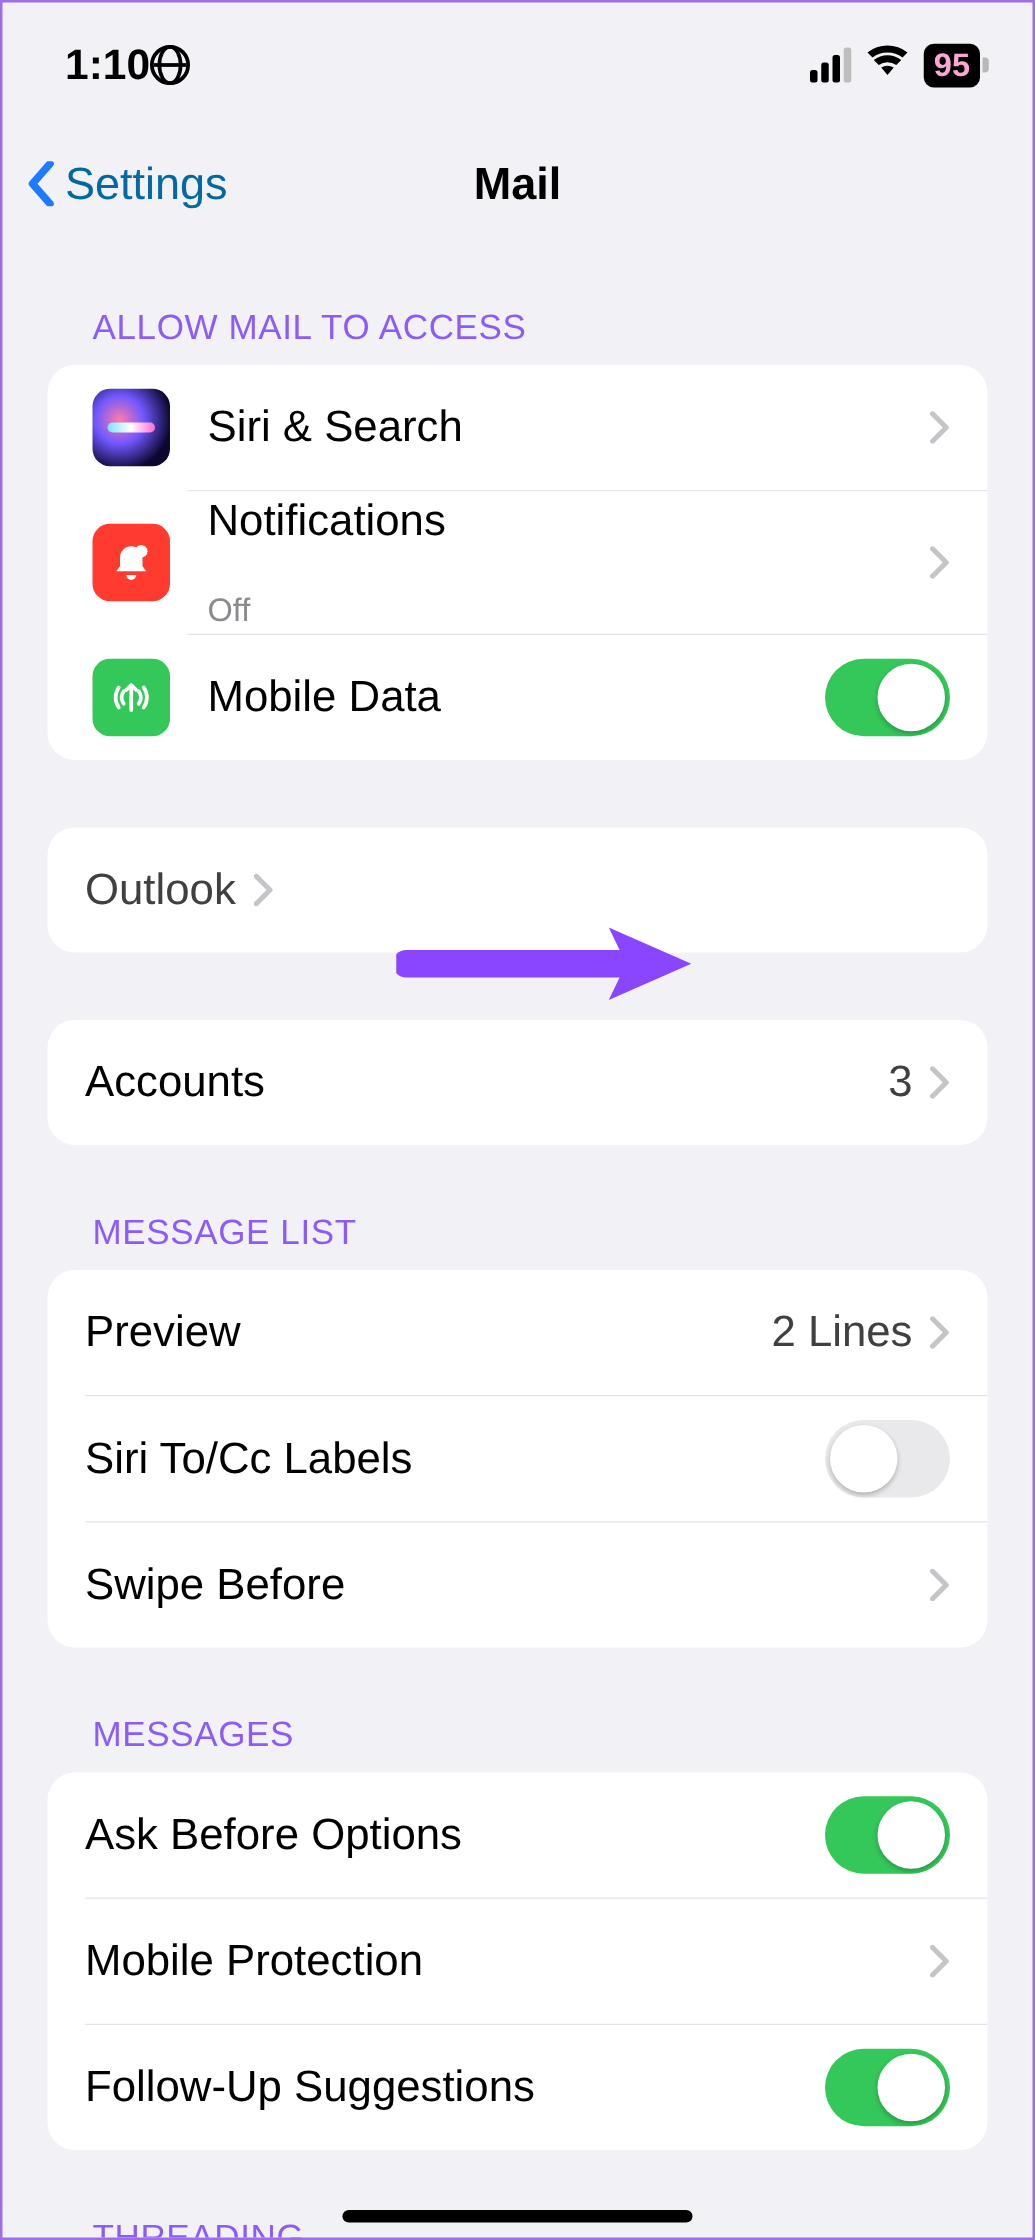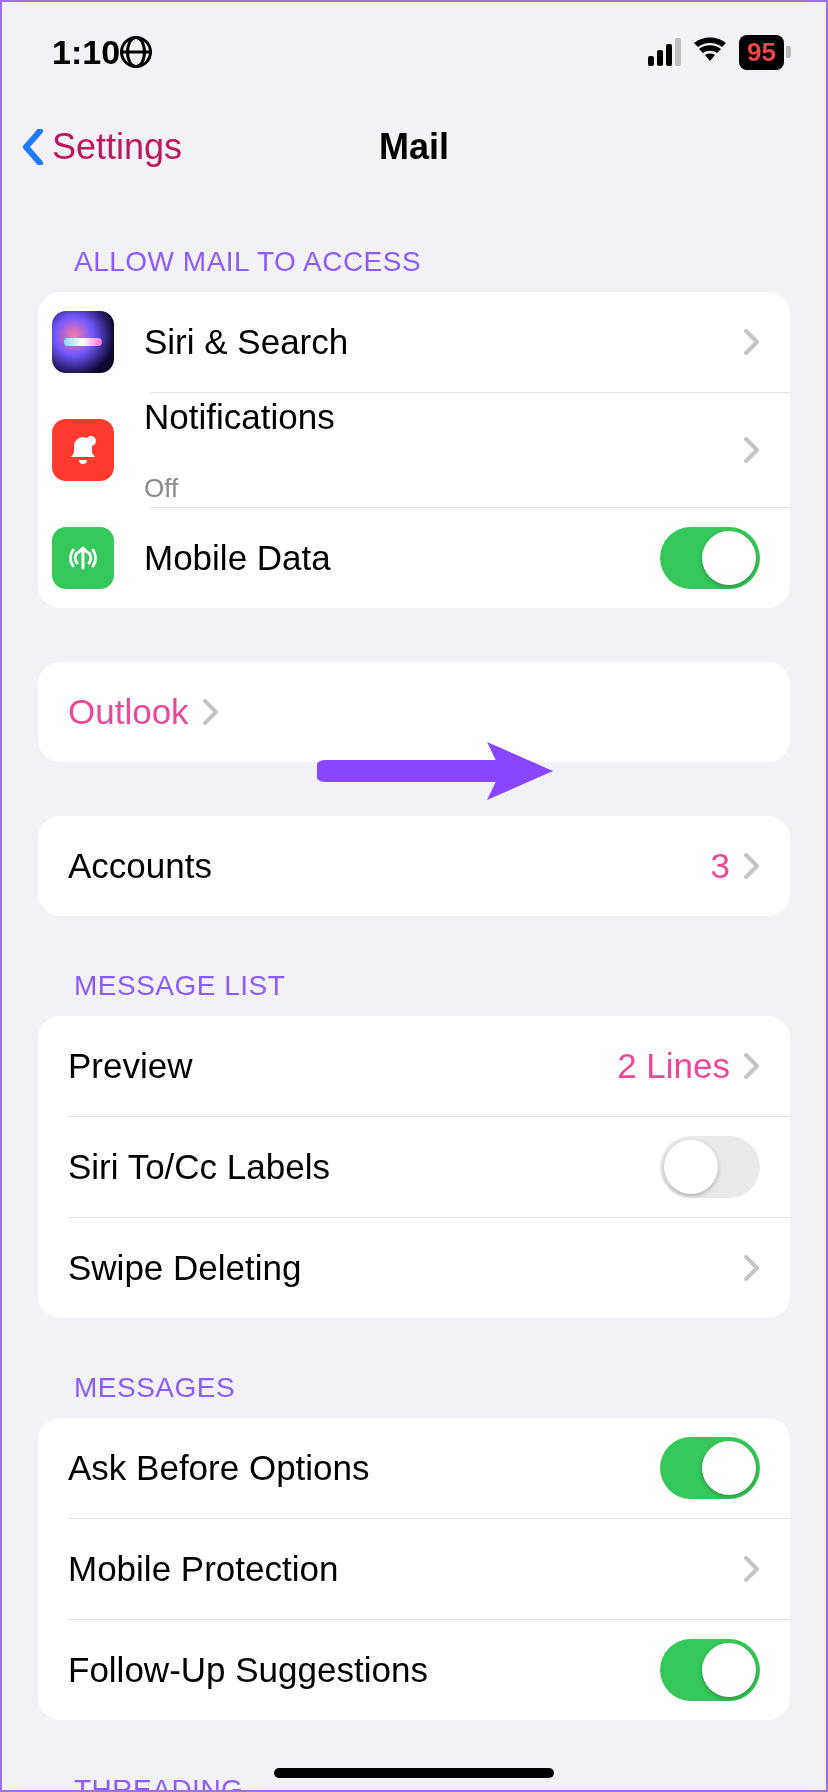--- a/index.html
+++ b/index.html
@@ -42,41 +42,41 @@
   .signal { display:flex; align-items:flex-end; gap:3px; }
   .signal span { width:6px; background:#000; border-radius:2px; }
   .signal span:nth-child(1){height:10px;}
   .signal span:nth-child(2){height:16px;}
   .signal span:nth-child(3){height:22px;}
   .signal span:nth-child(4){height:28px; background:#bdbdbd;}
 
   .wifi { font-size:30px; }
 
   .battery {
-    background:#000; color:#ef4444; border-radius:8px;
+    background:#000; color:#f9a8d4; border-radius:8px;
     font-size:26px; font-weight:700; padding:2px 8px;
     position:relative;
   }
   .battery::after{
     content:""; position:absolute; right:-7px; top:50%; transform:translateY(-50%);
     width:5px; height:12px; background:#b8b8b8; border-radius:0 3px 3px 0;
   }
 
   
   .nav-bar {
     position: relative;
     height: 90px;
     display: flex;
     align-items: center;
   }
   .back-btn {
     display: flex;
     align-items: center;
     padding-left: 20px;
-    color: #be185d;
+    color: #0369a1;
     font-size: 36px;
   }
   .back-chevron {
     width: 22px; height: 36px; margin-right: 8px; position:relative;
   }
   .back-chevron svg { display:block; }
   .nav-title {
     position:absolute; left:0; right:0; text-align:center;
     font-size: 36px; font-weight: 600;
   }
@@ -96,30 +96,30 @@
     border-radius: 22px;
     overflow: hidden;
   }
 
   .row {
     display: flex;
     align-items: center;
     min-height: 100px;
     padding: 0 30px 0 30px;
   }
-  .row.with-icon { padding-left: 14px; }
+  .row.with-icon { padding-left: 36px; }
   .row-icon {
     width: 62px; height: 62px; border-radius: 14px; margin-right: 30px;
     flex: 0 0 auto;
     display:flex; align-items:center; justify-content:center;
   }
   .row-text { flex: 1 1 auto; display:flex; flex-direction:column; justify-content:center; gap:4px;}
   .row-label { font-size: 35px; color:#000; }
   .row-sub { font-size: 26px; color:#8a8a8f;margin-top:32px; }
-  .row-value { font-size: 35px; color:#ec4899; margin-right: 14px; }
+  .row-value { font-size: 35px; color:#404040; margin-right: 14px; }
   .chevron { flex:0 0 auto; color:#c5c5c9; display:flex; align-items:center;}
 
   .sep {
     margin-left: 112px; height:1px; background:#e4e4e8;
   }
   .sep.plain { margin-left: 30px; }
 
   
   .toggle {
     width: 100px; height: 62px; border-radius: 40px;
@@ -300,21 +300,21 @@
           <span class="row-label">Siri To/Cc Labels</span>
         </div>
       <div class="toggle off">
           <div class="knob"></div>
         </div>
     </div>
     <div class="sep plain"></div>
 
     <div class="row">
       <div class="row-text">
-          <span class="row-label">Swipe Deleting</span>
+          <span class="row-label">Swipe Before</span>
         </div>
       <span class="chevron">
         <svg width="16" height="26">
             <polyline points="2,2 13,13 2,24" fill="none" stroke="#c5c5c9" stroke-width="4" stroke-linecap="round" stroke-linejoin="round"></polyline>
           </svg>
       </span>
     </div>
 
   </div>
 </div>

